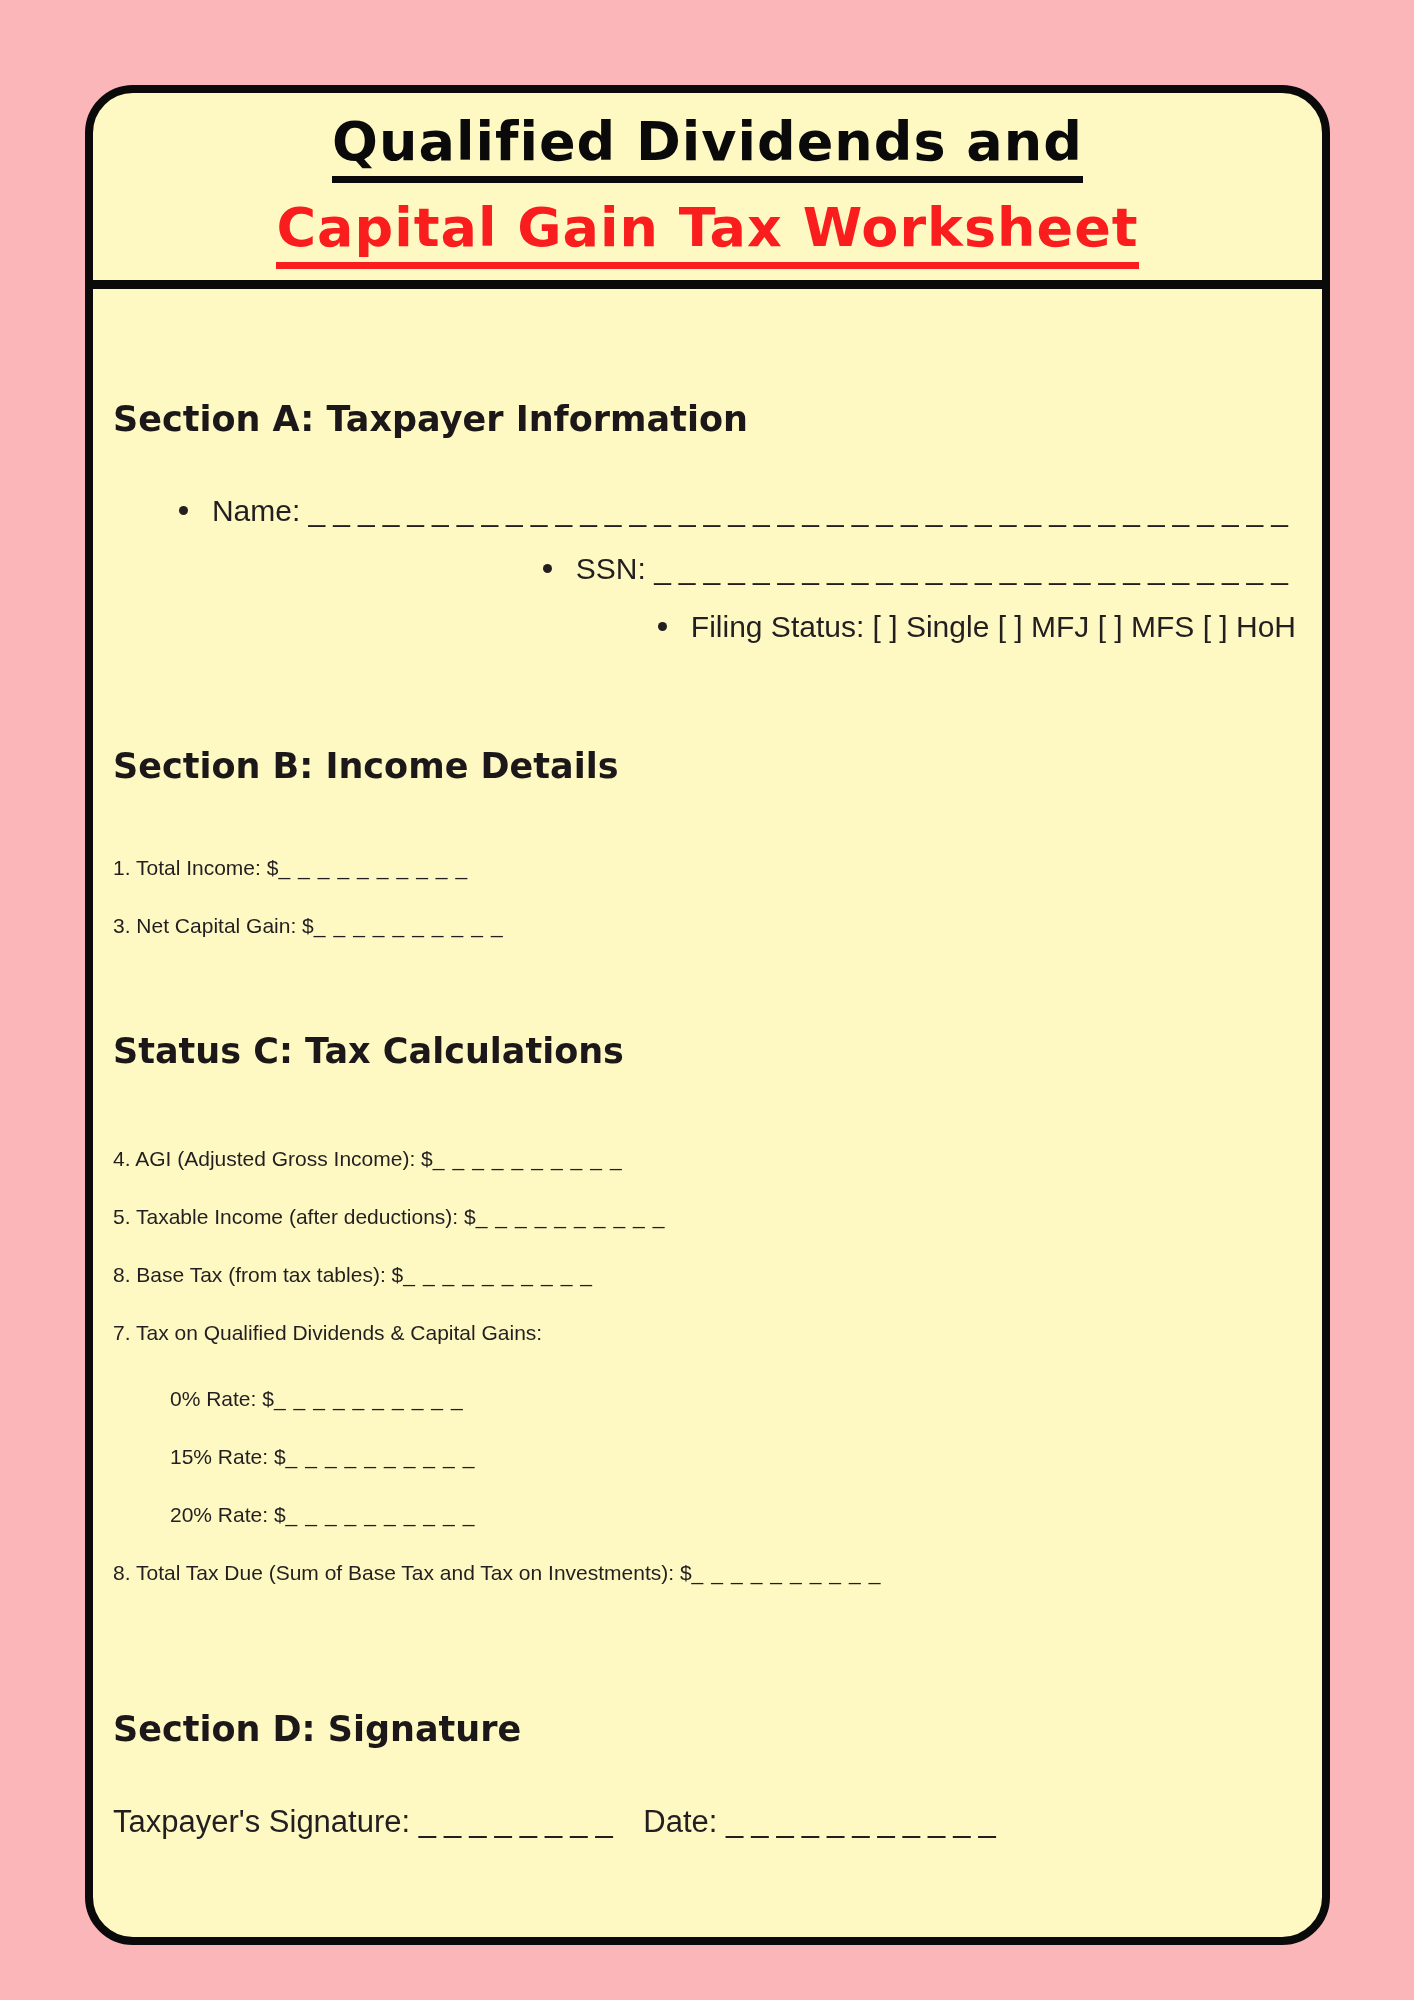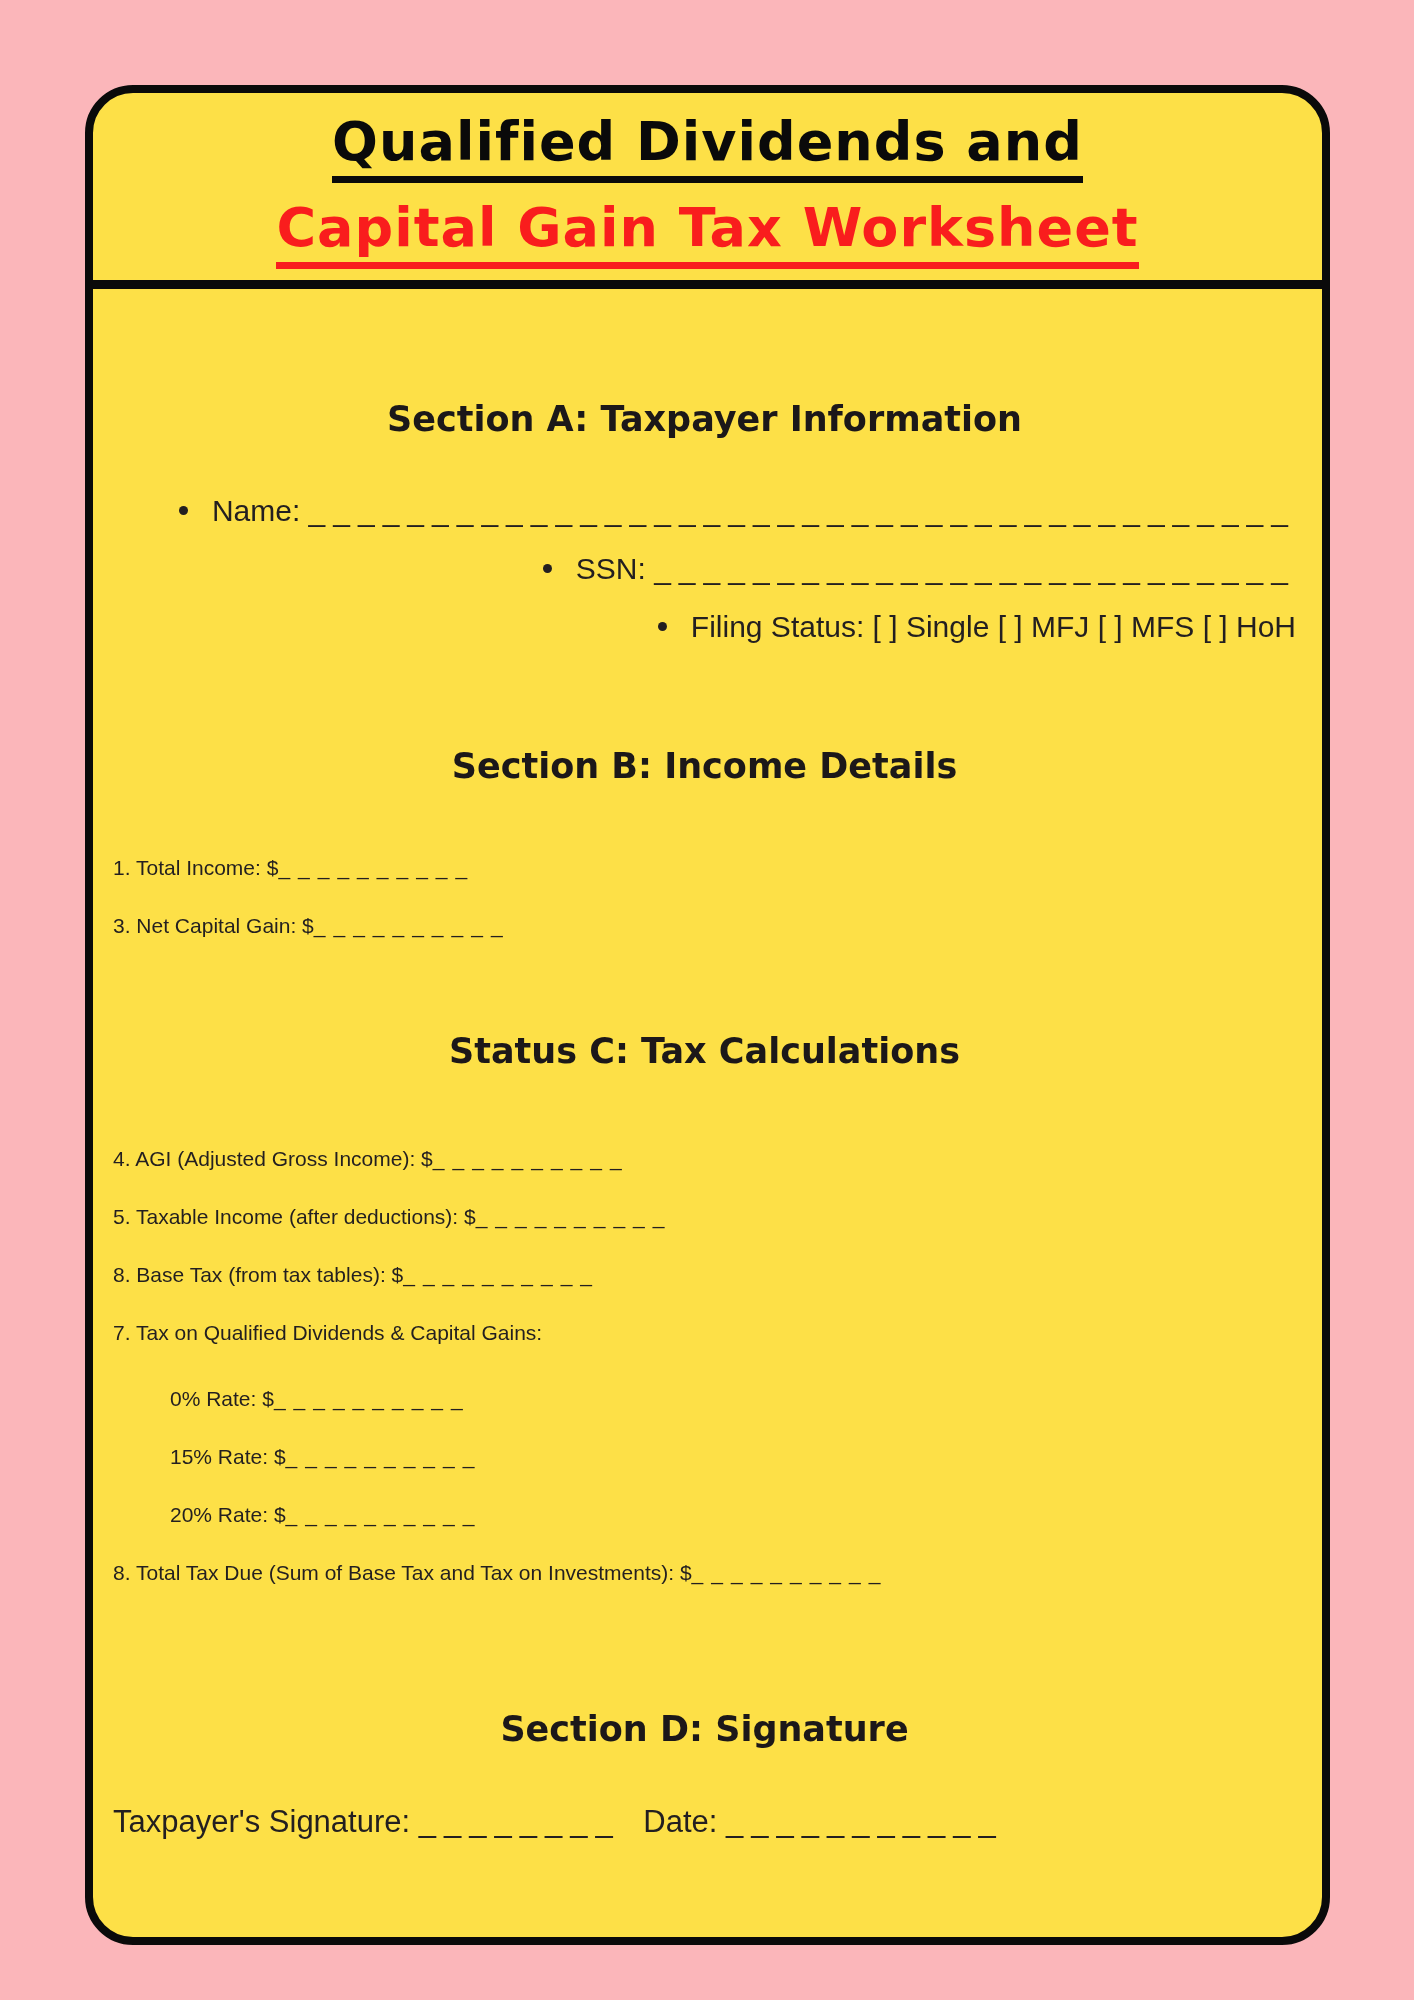--- a/index.html
+++ b/index.html
@@ -8,21 +8,21 @@
     height: 2000px;
     background: #FBB6BA;
     font-family: "Liberation Sans", sans-serif;
     color: #231F20;
     position: relative;
   }
   .card {
     position: absolute;
     left: 85px; top: 85px;
     width: 1245px; height: 1860px;
-    background: #fde047;
+    background: #fef9c3;
     border: 8px solid #0A0A0A;
     border-radius: 48px;
     overflow: hidden;
   }
   .title-block {
     height: 187px;
     display: flex;
     flex-direction: column;
     align-items: center;
     justify-content: center;
@@ -51,21 +51,20 @@
   .content {
     padding: 0 26px 0 20px;
   }
   h2.section-heading {
     font-family: "DejaVu Sans", "Liberation Sans", sans-serif;
     font-weight: 700;
     font-size: 35px;
     line-height: 44px;
     color: #1C1819;
     letter-spacing: 0px;
-    text-align: center;
   }
   .h-a { margin-top: 108px; }
   .h-b { margin-top: 97px; }
   .h-c { margin-top: 83px; }
   .h-d { margin-top: 114px; }
   ul.bullet-list {
     list-style: none;
     margin-top: 50px;
   }
   ul.bullet-list li {

